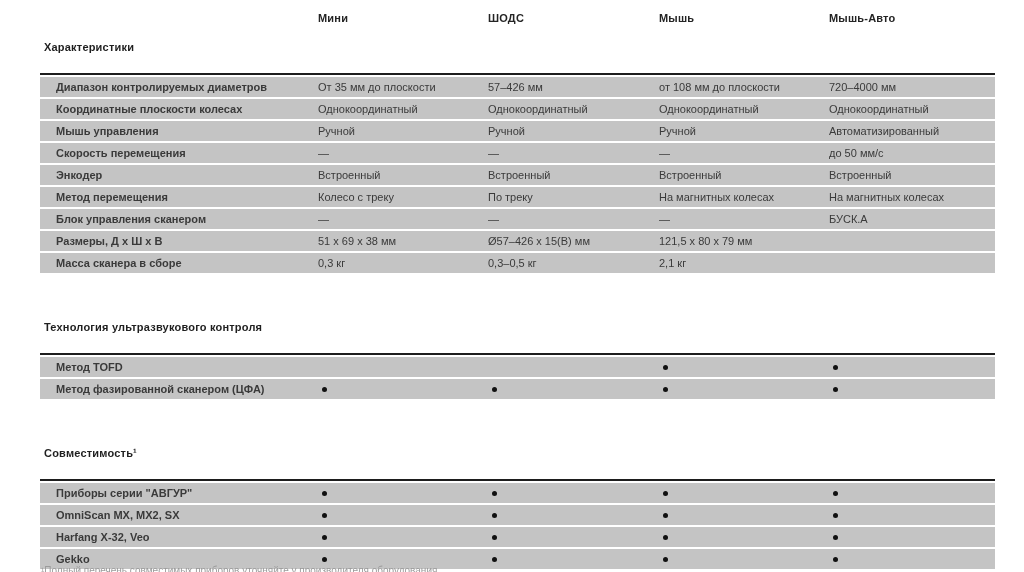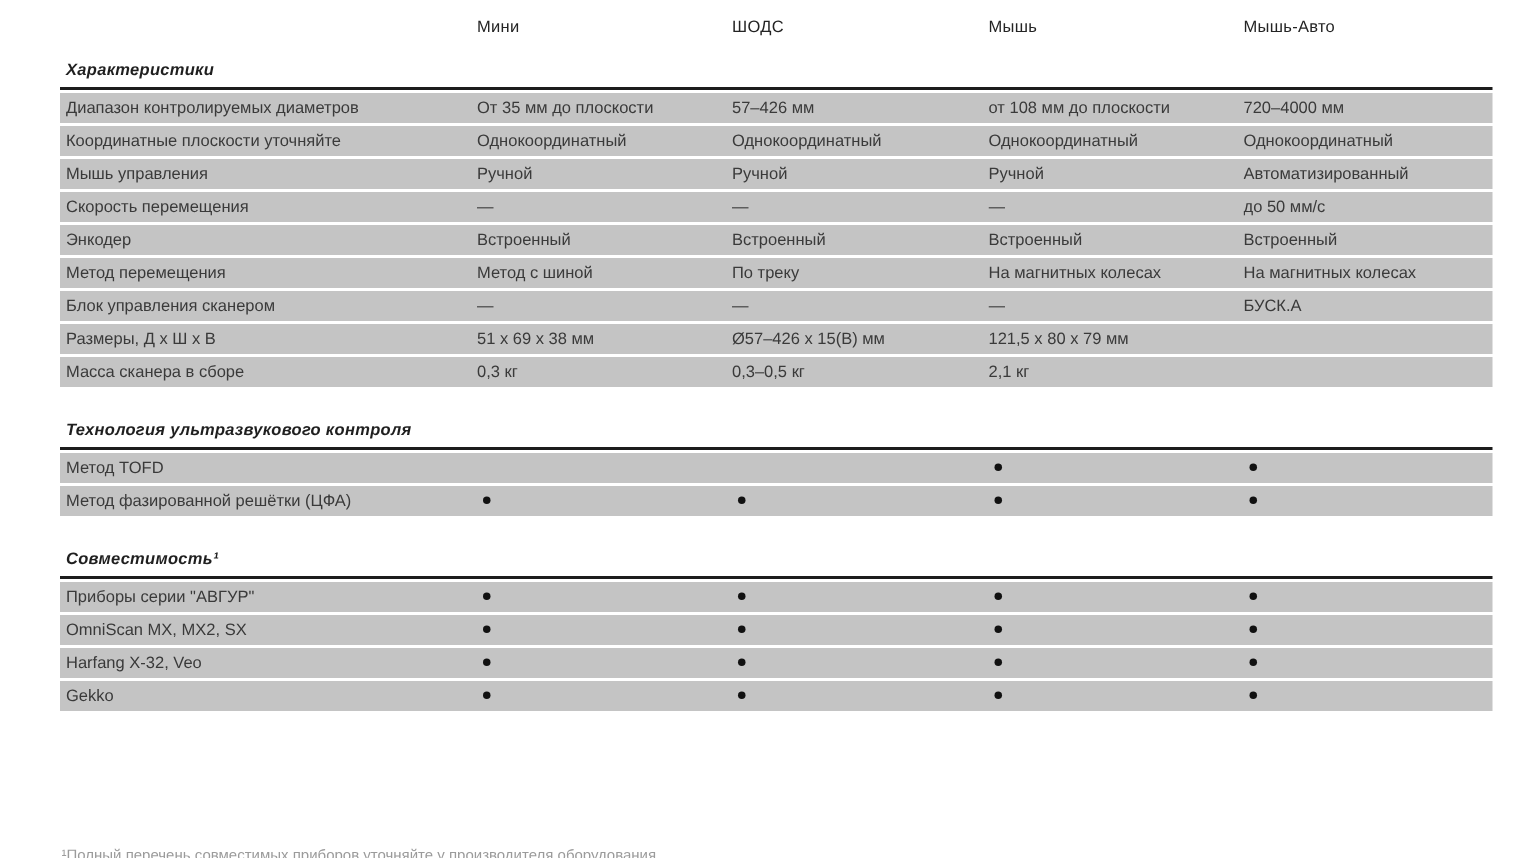--- a/index.html
+++ b/index.html
@@ -22,55 +22,54 @@
   }
   .grid-row {
     display: grid;
     grid-template-columns: 278px 170px 171px 170px 166px;
   }
   .colhead-row {
     height: 20px;
   }
   .colhead {
     font-size: 11px;
-    font-weight: normal;
+    font-weight: bold;
     color: #242424;
     line-height: 20px;
     letter-spacing: 0.2px;
     white-space: nowrap;
   }
   .section-title {
     margin-top: 12px;
     font-size: 11px;
     font-weight: bold;
     color: #1f1f1f;
     letter-spacing: 0.2px;
-    padding: 0 0 4px 4px;
+    padding: 0 0 19px 4px;
     line-height: 14px;
     border-bottom: 2px solid #1d1d1d;
     white-space: nowrap;
-    font-style: italic;
   }
   .section-title.gap-above {
-    margin-top: 22px;
+    margin-top: 47px;
   }
   .data-row {
     background: #c4c4c4;
     height: 20px;
     line-height: 20px;
     margin-top: 2px;
     font-size: 11px;
     color: #3a3a3a;
   }
   .data-row:first-of-type { margin-top: 0; }
   .cell {
     overflow: hidden;
     white-space: nowrap;
   }
-  .cell.label { padding-left: 4px; }
+  .cell.label { padding-left: 16px; font-weight: bold; }
   .dot {
     display: inline-block;
     width: 5px;
     height: 5px;
     border-radius: 50%;
     background: #111111;
     margin-left: 4px;
     vertical-align: middle;
     margin-top: -2px;
   }
@@ -97,21 +96,21 @@
   <div id="sections">
       <div class="section-title">Характеристики</div>
       <div class="grid-row data-row">
         <div class="cell label">Диапазон контролируемых диаметров</div>
         <div class="cell value">От 35 мм до плоскости</div>
         <div class="cell value">57–426 мм</div>
         <div class="cell value">от 108 мм до плоскости</div>
         <div class="cell value">720–4000 мм</div>
       </div>
       <div class="grid-row data-row">
-        <div class="cell label">Координатные плоскости уточняйте</div>
+        <div class="cell label">Координатные плоскости колесах</div>
         <div class="cell value">Однокоординатный</div>
         <div class="cell value">Однокоординатный</div>
         <div class="cell value">Однокоординатный</div>
         <div class="cell value">Однокоординатный</div>
       </div>
       <div class="grid-row data-row">
         <div class="cell label">Мышь управления</div>
         <div class="cell value">Ручной</div>
         <div class="cell value">Ручной</div>
         <div class="cell value">Ручной</div>
@@ -126,21 +125,21 @@
       </div>
       <div class="grid-row data-row">
         <div class="cell label">Энкодер</div>
         <div class="cell value">Встроенный</div>
         <div class="cell value">Встроенный</div>
         <div class="cell value">Встроенный</div>
         <div class="cell value">Встроенный</div>
       </div>
       <div class="grid-row data-row">
         <div class="cell label">Метод перемещения</div>
-        <div class="cell value">Метод с шиной</div>
+        <div class="cell value">Колесо с треку</div>
         <div class="cell value">По треку</div>
         <div class="cell value">На магнитных колесах</div>
         <div class="cell value">На магнитных колесах</div>
       </div>
       <div class="grid-row data-row">
         <div class="cell label">Блок управления сканером</div>
         <div class="cell value">—</div>
         <div class="cell value">—</div>
         <div class="cell value">—</div>
         <div class="cell value">БУСК.А</div>
@@ -159,21 +158,21 @@
       </div>
       <div class="section-title gap-above">Технология ультразвукового контроля</div>
       <div class="grid-row data-row">
         <div class="cell label">Метод TOFD</div>
         <div class="cell value"></div>
         <div class="cell value"></div>
         <div class="cell value"><span class="dot"></span></div>
         <div class="cell value"><span class="dot"></span></div>
       </div>
       <div class="grid-row data-row">
-        <div class="cell label">Метод фазированной решётки (ЦФА)</div>
+        <div class="cell label">Метод фазированной сканером (ЦФА)</div>
         <div class="cell value"><span class="dot"></span></div>
         <div class="cell value"><span class="dot"></span></div>
         <div class="cell value"><span class="dot"></span></div>
         <div class="cell value"><span class="dot"></span></div>
       </div>
       <div class="section-title gap-above">Совместимость¹</div>
       <div class="grid-row data-row">
         <div class="cell label">Приборы серии "АВГУР"</div>
         <div class="cell value"><span class="dot"></span></div>
         <div class="cell value"><span class="dot"></span></div>

